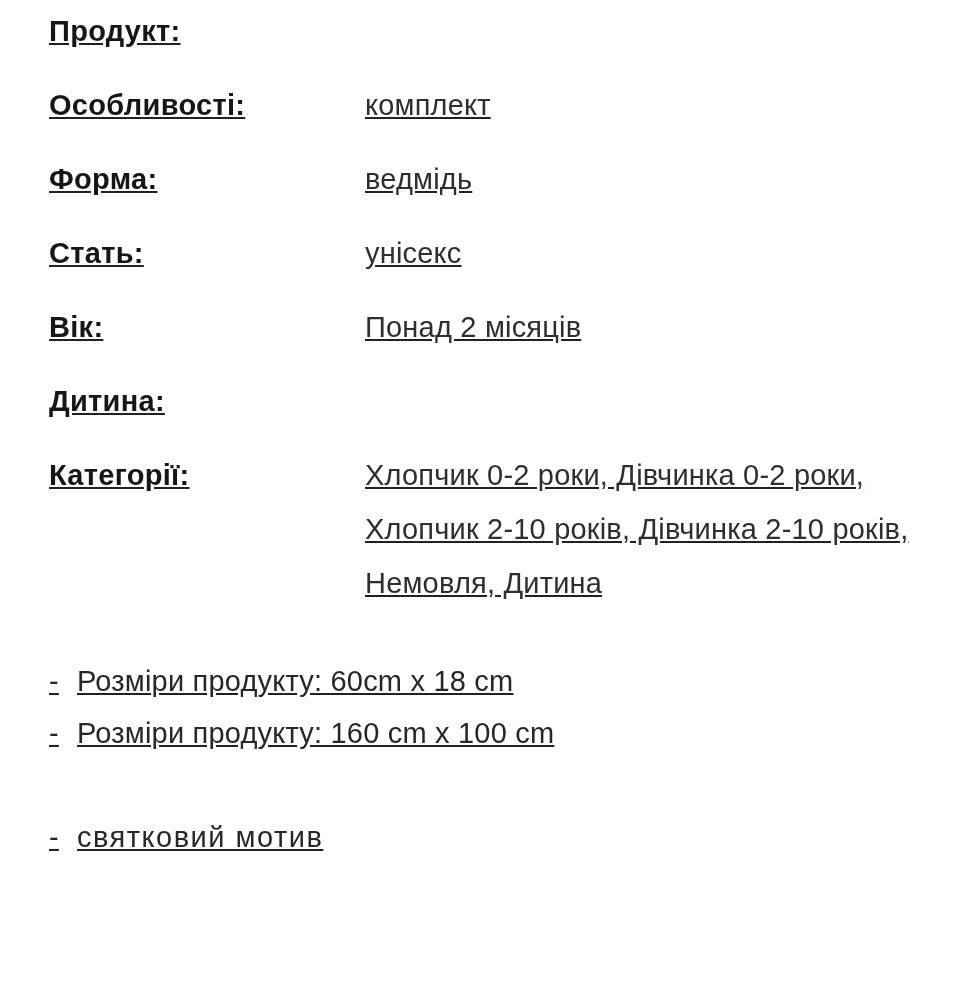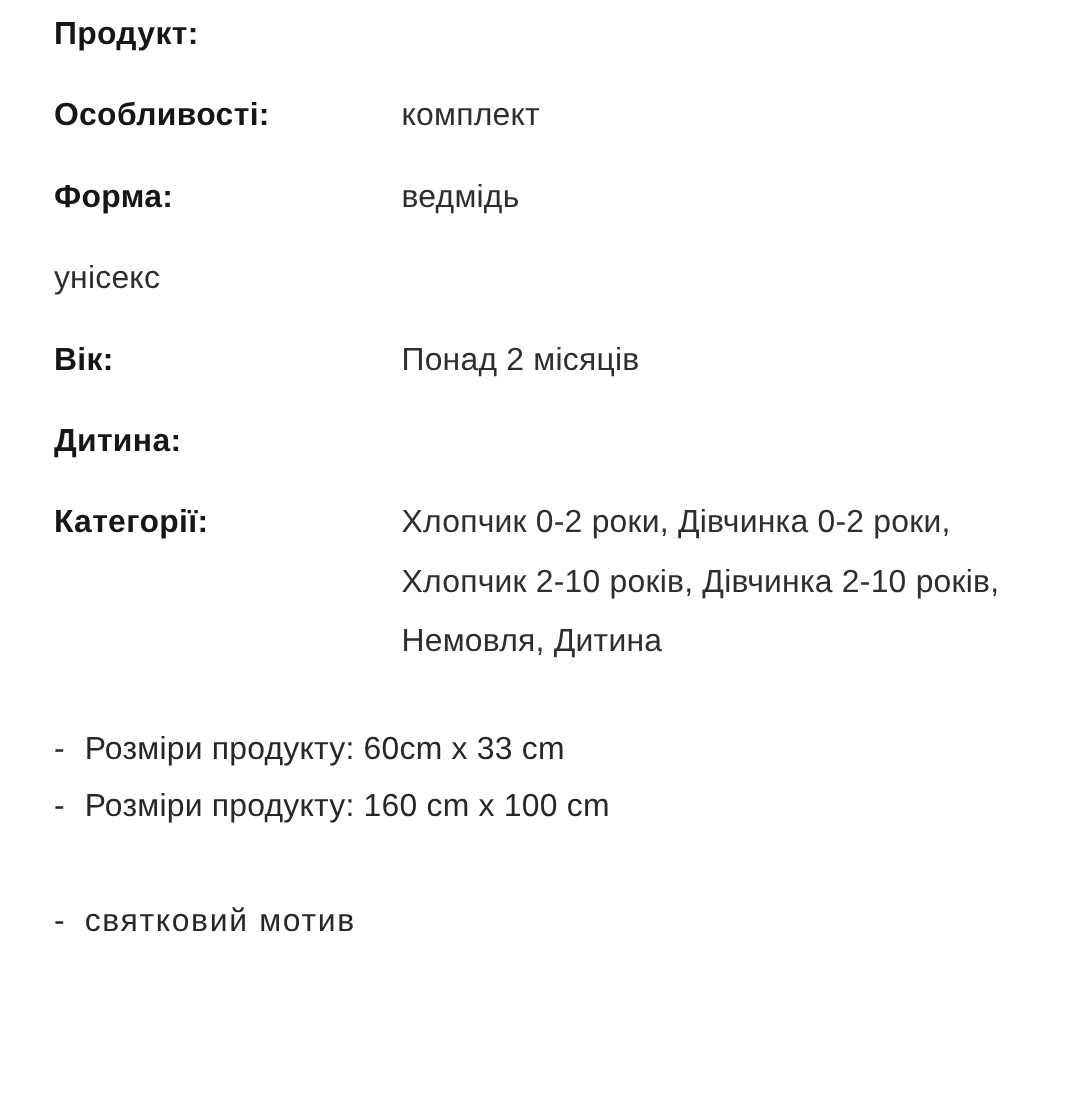--- a/index.html
+++ b/index.html
@@ -8,20 +8,21 @@
     width: 969px;
     height: 1000px;
     overflow: hidden;
     font-family: "Liberation Sans", sans-serif;
     color: #212121;
   }
   .page {
     width: 100%;
     height: 100%;
     padding: 4px 55px 12px 49px;
+    text-decoration: underline;
   }
   .specs { display: block; }
   .spec-row {
     display: flex;
     align-items: flex-start;
     margin-bottom: 20px;
   }
   .spec-label {
     flex: 0 0 316px;
     width: 316px;
@@ -78,20 +79,21 @@
       <div class="spec-label">Особливості:</div>
       <div class="spec-value">комплект</div>
     </div>
 
     <div class="spec-row">
       <div class="spec-label">Форма:</div>
       <div class="spec-value">ведмідь</div>
     </div>
 
     <div class="spec-row">
+      <div class="spec-label">Стать:</div>
       <div class="spec-value">унісекс</div>
     </div>
 
     <div class="spec-row">
       <div class="spec-label">Вік:</div>
       <div class="spec-value">Понад 2 місяців</div>
     </div>
 
     <div class="spec-row">
       <div class="spec-label">Дитина:</div>
@@ -101,21 +103,21 @@
       <div class="spec-label">Категорії:</div>
       <div class="spec-value">Хлопчик 0-2 роки, Дівчинка 0-2 роки, Хлопчик 2-10 років, Дівчинка 2-10 років, Немовля, Дитина</div>
     </div>
 
   </div>
 
   <ul class="notes">
 
     <li class="note-item">
       <span class="dash">-</span>
-      <span class="note-text">Розміри продукту: 60cm x 33 cm</span>
+      <span class="note-text">Розміри продукту: 60cm x 18 cm</span>
     </li>
 
     <li class="note-item">
       <span class="dash">-</span>
       <span class="note-text">Розміри продукту: 160 cm x 100 cm</span>
     </li>
 
     <li class="note-item after-gap wide-tracking">
       <span class="dash">-</span>
       <span class="note-text">святковий мотив</span>

